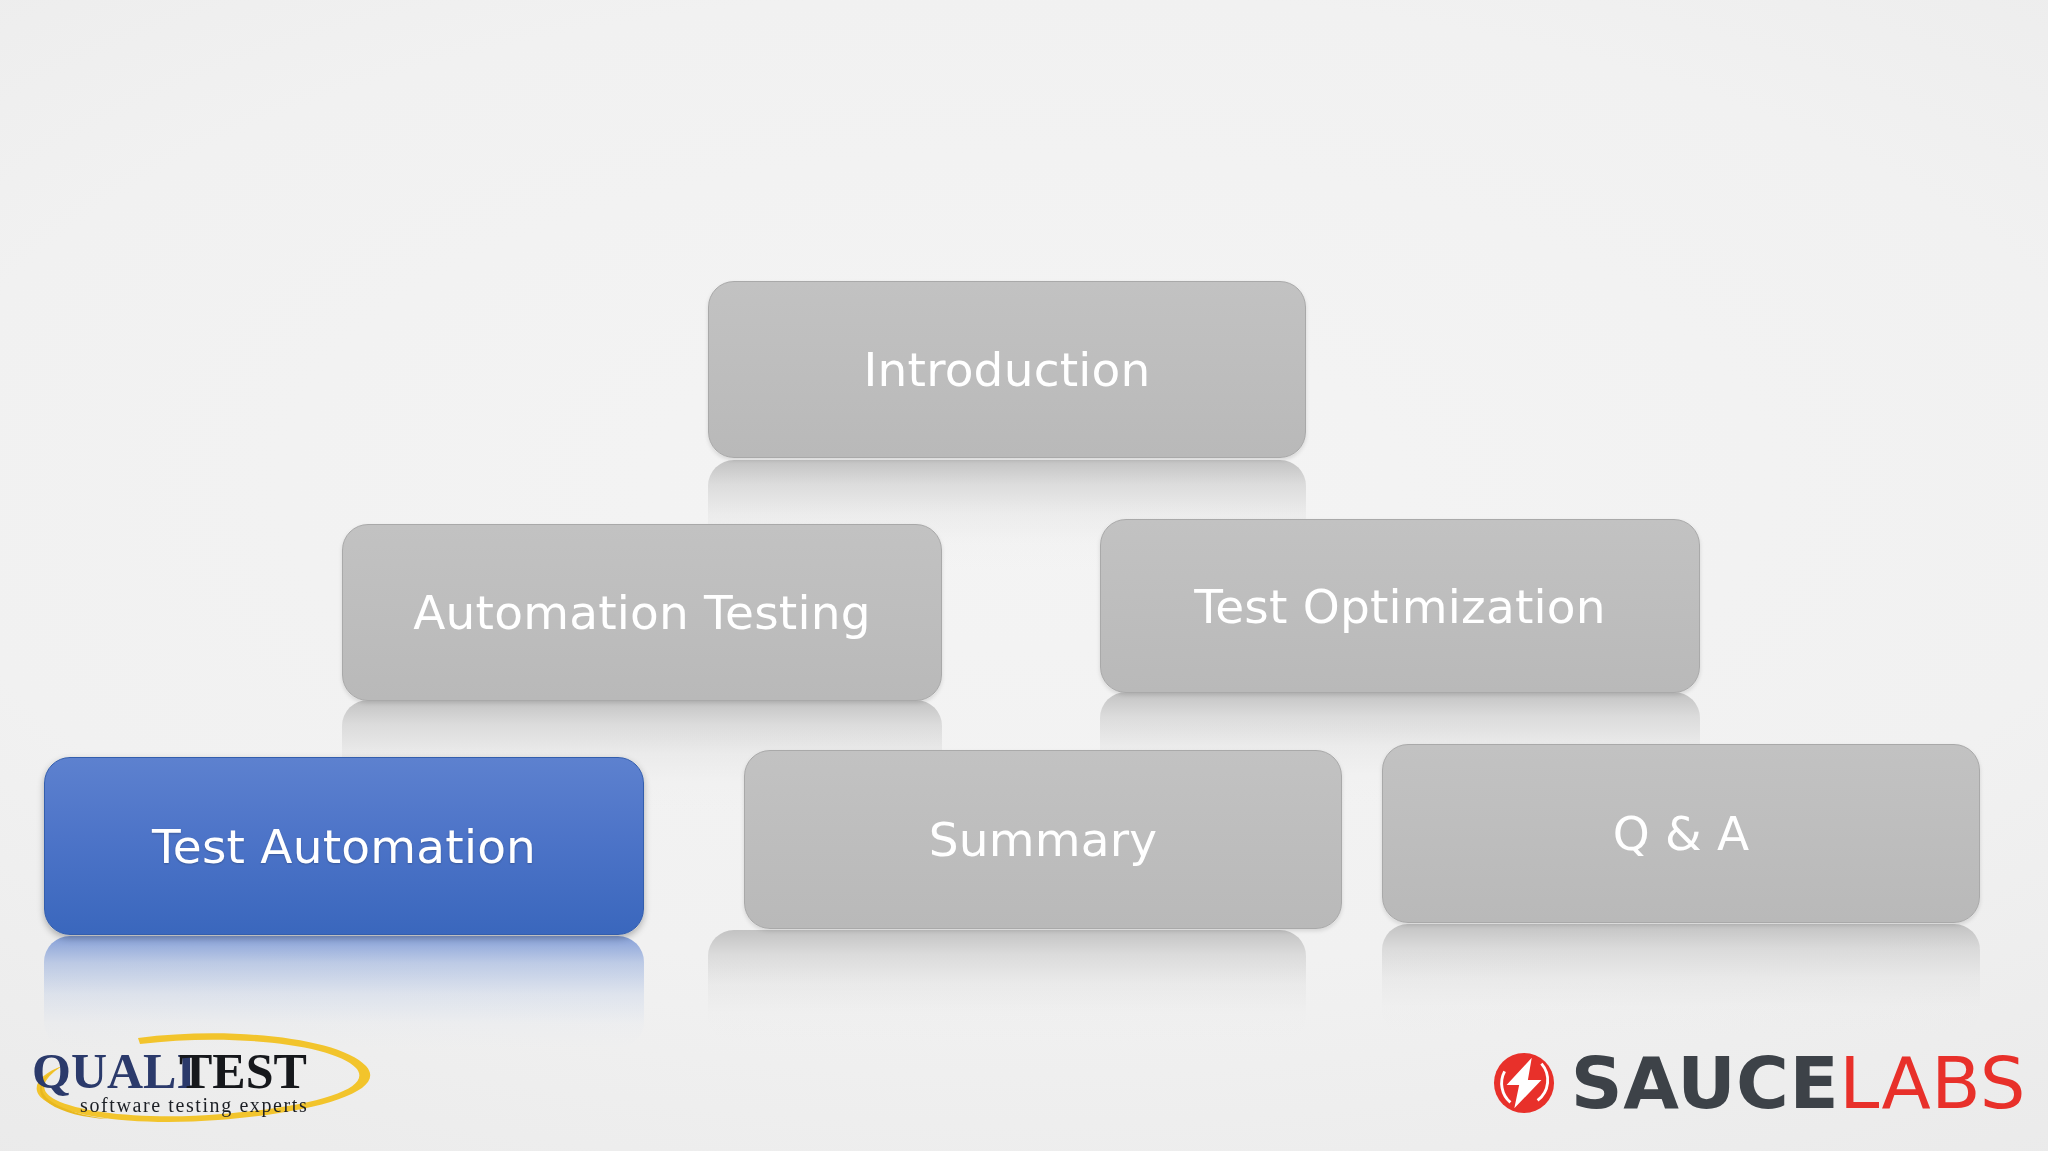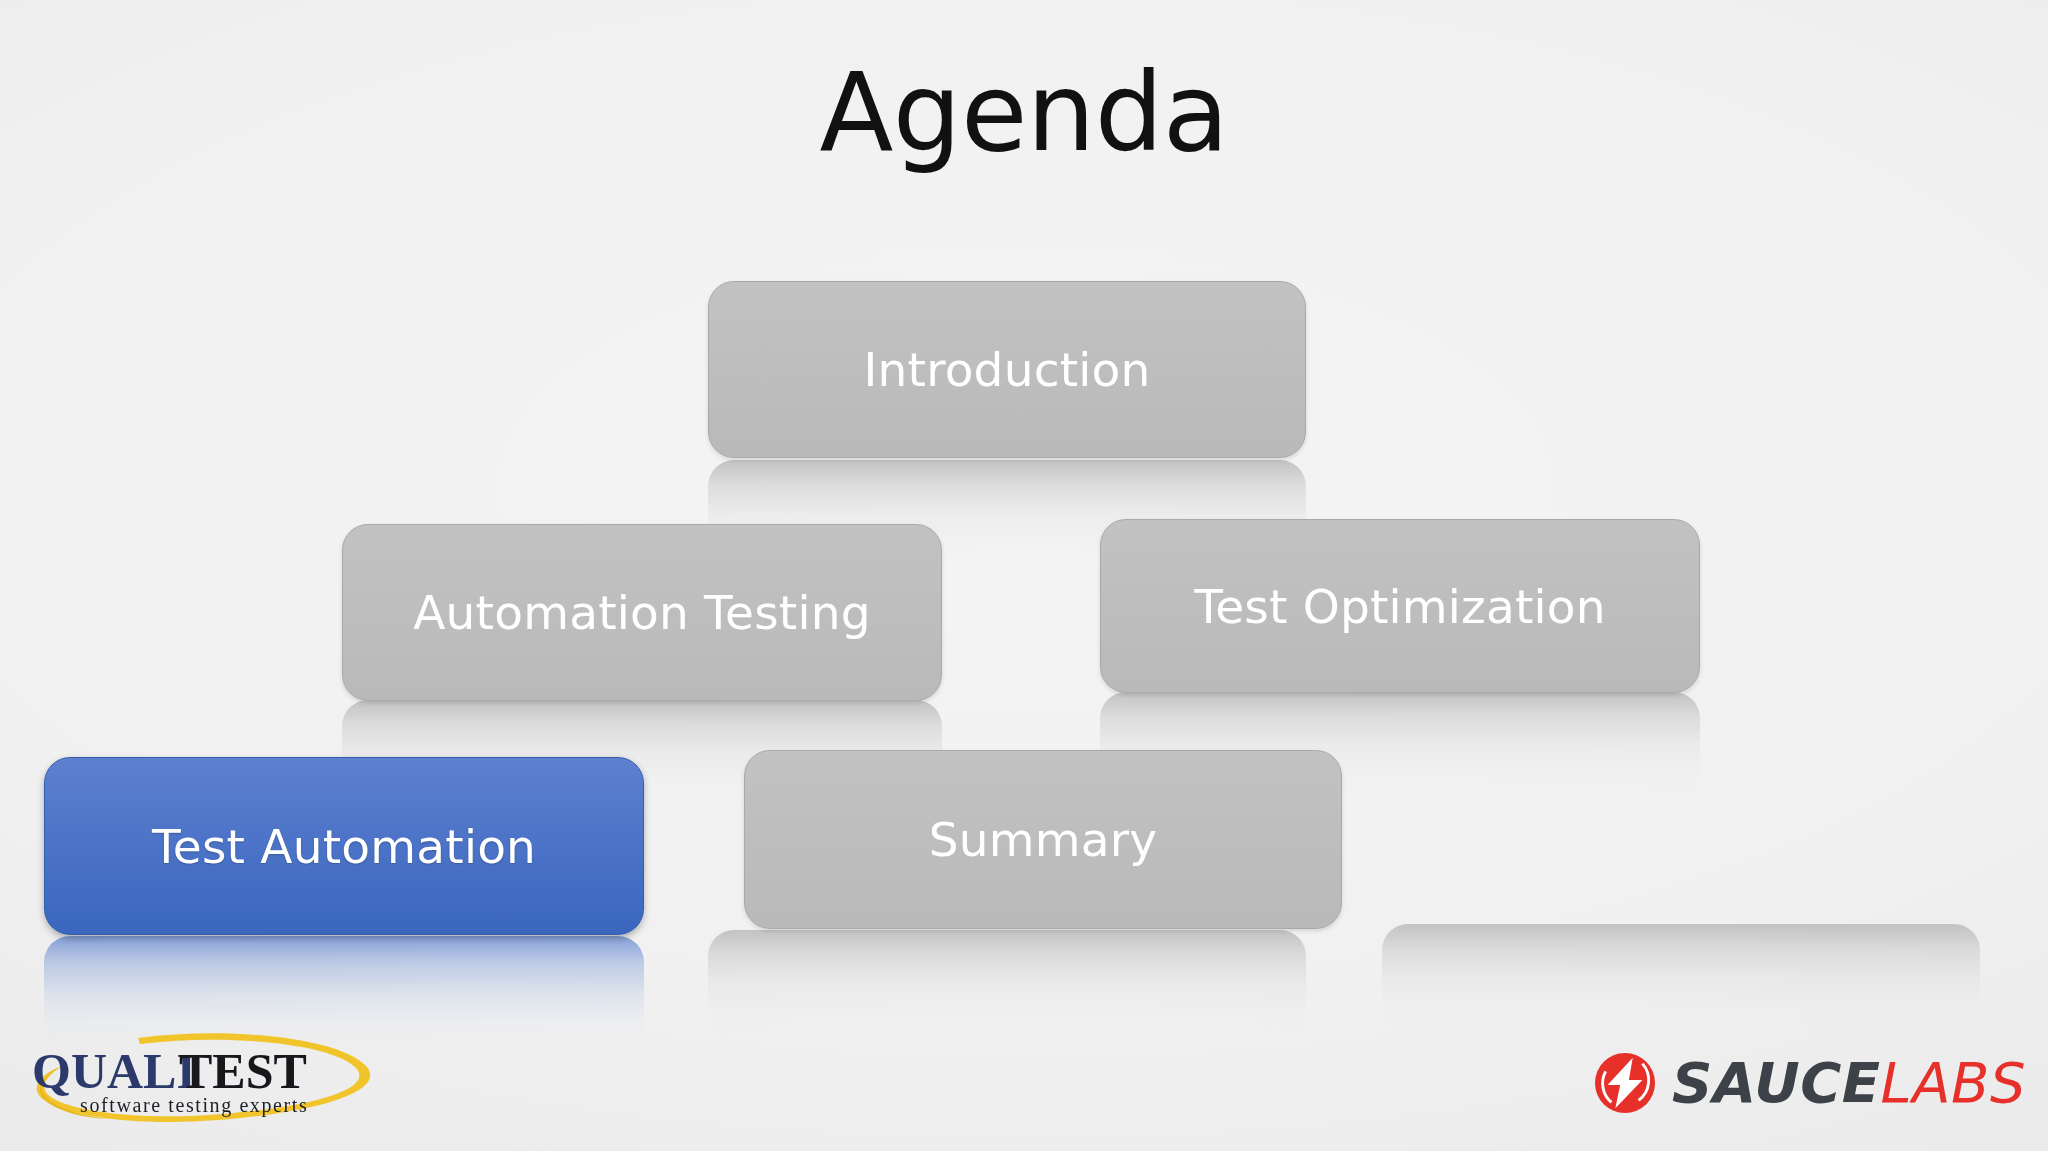--- a/index.html
+++ b/index.html
@@ -115,36 +115,34 @@
     right: 22px;
     top: 1042px;
     height: 82px;
     display: flex;
     align-items: center;
     gap: 16px;
   }
   .sl-badge { width: 62px; height: 62px; display: block; flex: none; }
   .sl-wordmark {
     font-family: "DejaVu Sans", sans-serif;
-    font-size: 56px;
+    font-size: 72px;
     font-weight: 700;
-    font-style: italic;
     letter-spacing: 0.5px;
     line-height: 1;
     white-space: nowrap;
   }
   .sl-sauce { color: #3d4248; }
   .sl-labs  { color: #e8302a; font-weight: 500; }
 </style>
 </head>
 <body>
 
 <div id="slide">
 
-  <div class="slide-title">Agenda</div>
 
   <div class="agenda-canvas">
 
     <div class="agenda-reflection gray" style="left:708px; top:460px; width:598px; height:112px;"></div>
 
     <div class="agenda-reflection gray" style="left:342px; top:700px; width:600px; height:112px;"></div>
 
     <div class="agenda-reflection gray" style="left:1100px; top:692px; width:600px; height:112px;"></div>
 
     <div class="agenda-reflection blue" style="left:44px; top:936px; width:600px; height:112px;"></div>
@@ -166,20 +164,23 @@
     </div>
 
     <div class="agenda-box blue" style="left:44px; top:757px; width:600px; height:178px;justify-content:center;">
       <span class="box-label">Test Automation</span>
     </div>
 
     <div class="agenda-box gray" style="left:744px; top:750px; width:598px; height:179px;">
       <span class="box-label">Summary</span>
     </div>
 
+    <div class="agenda-box gray" style="left:1382px; top:744px; width:598px; height:179px;">
+      <span class="box-label">Q &amp; A</span>
+    </div>
 
   </div>
 
   <div class="logo-qualitest">
     <svg class="qt-svg" viewBox="0 0 390 108" xmlns="http://www.w3.org/2000/svg">
 
       <g>
         <path d="M116 8 C 210 -4, 318 8, 344 36 C 366 60, 300 82, 196 90
                  C 120 96, 48 88, 22 70 C 6 58, 18 44, 40 36
                  C 22 48, 14 60, 34 70 C 62 84, 132 90, 200 84

